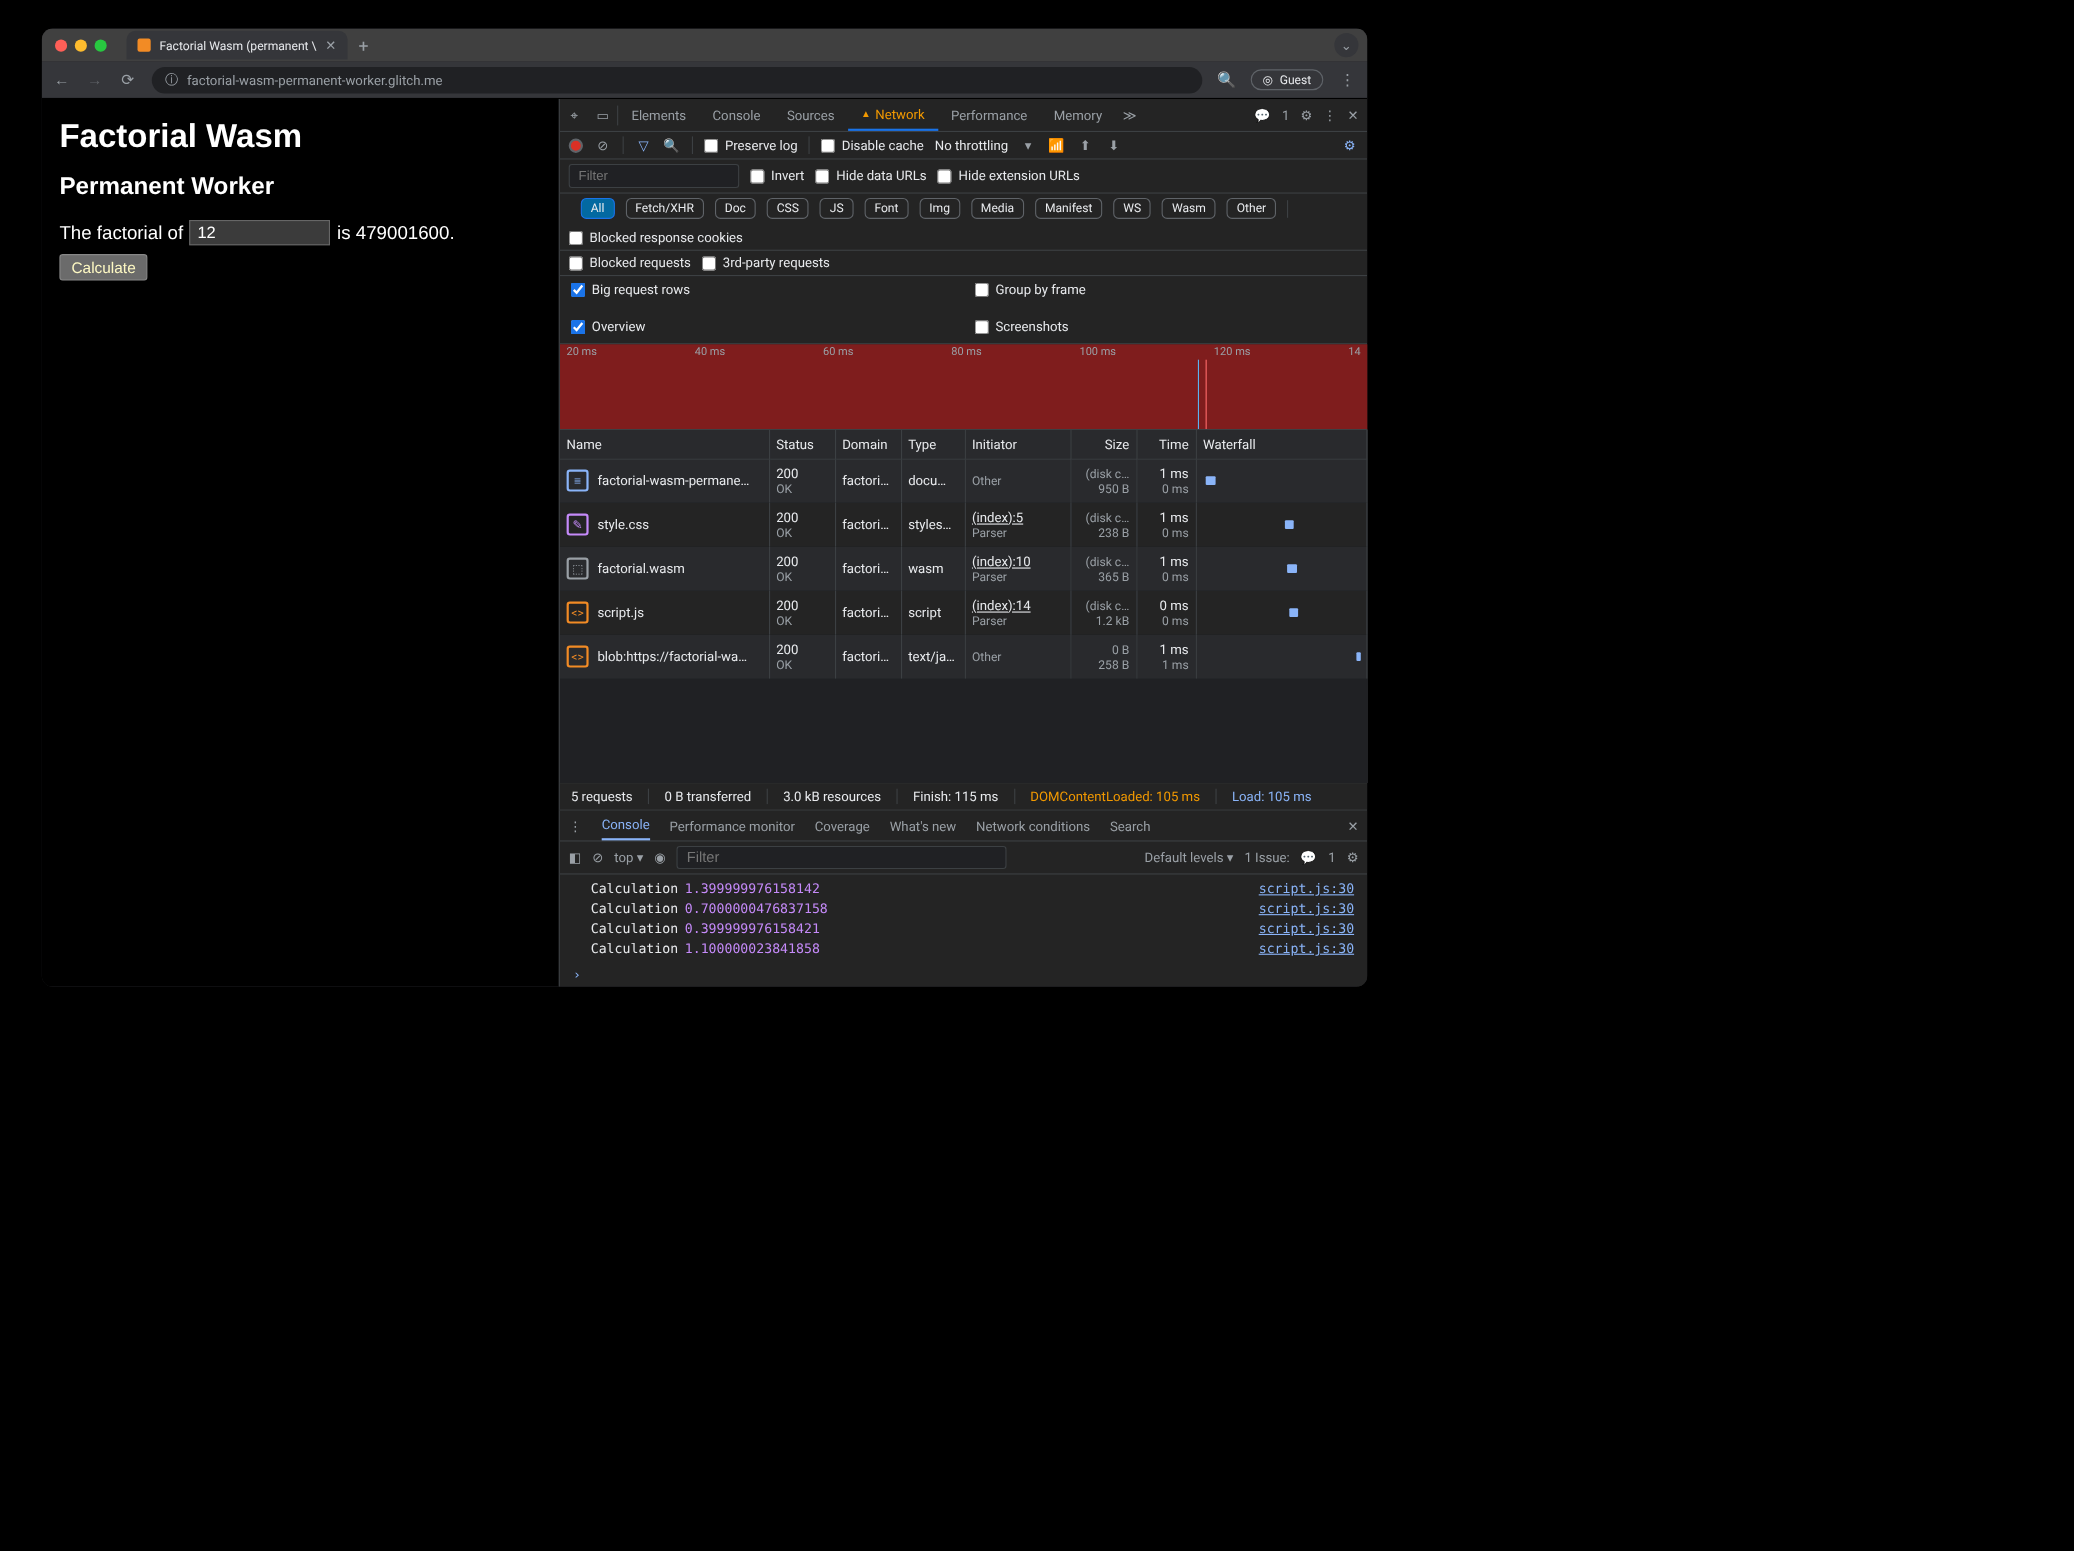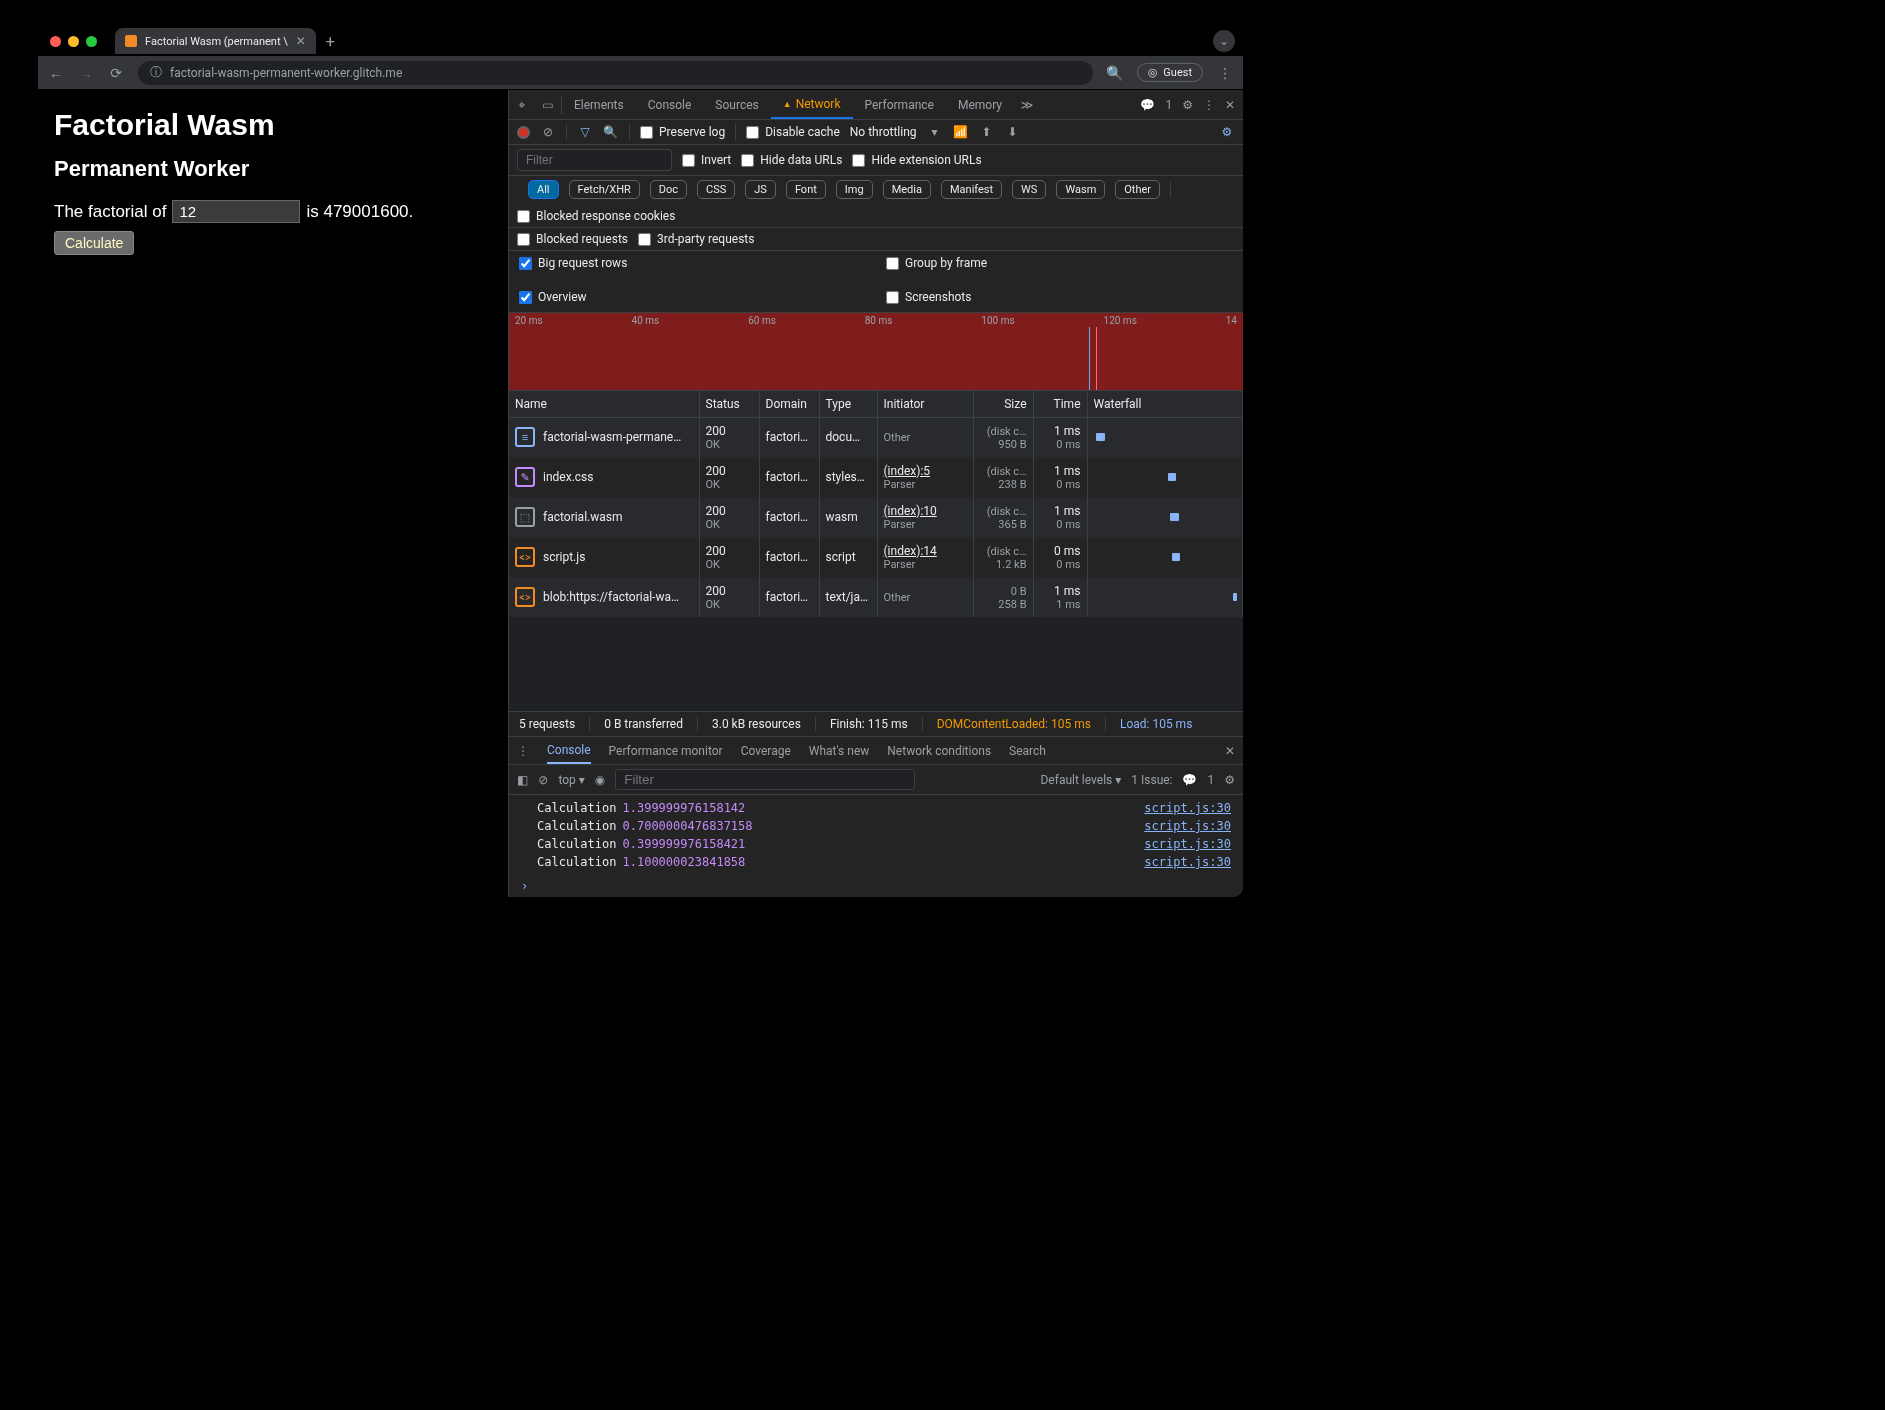--- a/index.html
+++ b/index.html
@@ -18,21 +18,21 @@
     top: 26px; left: 38px; right: 30px; bottom: 55px;
     background: #202124;
     border-radius: 10px;
     overflow: hidden;
     display: flex;
     flex-direction: column;
   }
   
   .tab-bar {
     height: 30px;
-    background: #000000;
+    background: #404040;
     display: flex;
     align-items: center;
     padding: 0 8px;
   }
   .traffic { display: flex; gap: 7px; padding: 0 8px 0 4px; }
   .traffic span { width: 11px; height: 11px; border-radius: 50%; display:block; }
   .tab {
     background: #35363a;
     height: 26px;
     border-radius: 8px 8px 0 0;
@@ -386,21 +386,21 @@
     <td>
                   <div class="wf-cell">
                     <span class="wf-bar" style="left:2%;width:6%"></span>
                   </div>
                 </td>
               </tr>
               <tr>
     <td>
                   <div class="rcell">
                     <span class="ricon" style="border-color:#c58af9;color:#c58af9">✎</span>
-                    <span>index.css</span>
+                    <span>style.css</span>
                   </div>
                 </td>
     <td>200<div class="sub">OK</div></td>
     <td>factori…</td>
     <td>styles…</td>
     <td><span class="linkish">(index):5</span><div class="sub">Parser</div></td>
     <td class="right-num"><span class="sub">(disk c…</span><div class="sub">238 B</div></td>
     <td class="right-num">1 ms<div class="sub">0 ms</div></td>
     <td>
                   <div class="wf-cell">

